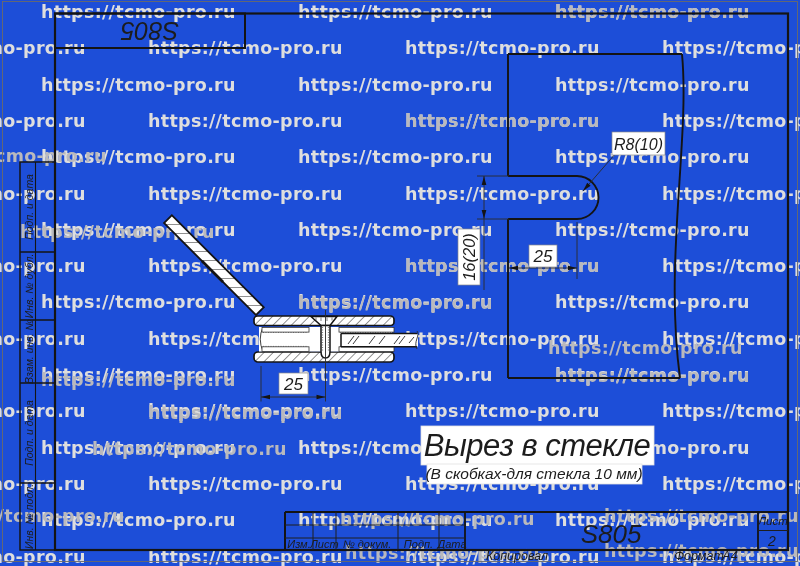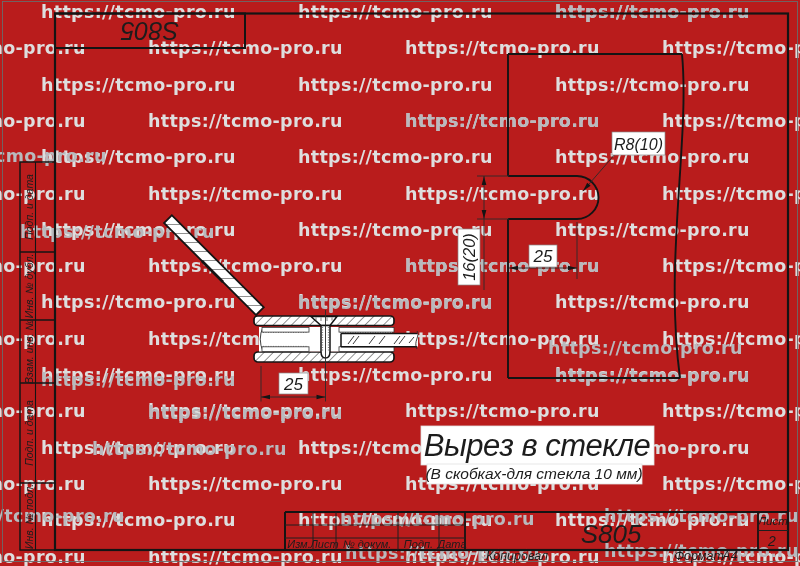--- a/index.html
+++ b/index.html
@@ -1,16 +1,16 @@
 <!DOCTYPE html>
 <html><head>
 <meta charset="utf-8">
 <style>
   html,body{margin:0;padding:0;background:#fff;}
-  .page{position:relative;width:800px;height:566px;background:#b91c1c;overflow:hidden;
+  .page{position:relative;width:800px;height:566px;background:#1d4ed8;overflow:hidden;
         font-family:"Liberation Sans",sans-serif;}
   .wm-layer{position:absolute;inset:0;z-index:0;}
   .wm{position:absolute;white-space:nowrap;font:bold 17.5px "DejaVu Sans",sans-serif;
       letter-spacing:.3px;user-select:none;}
   svg.draw{position:absolute;left:0;top:0;z-index:1;}
   svg.draw text{font-family:"Liberation Sans",sans-serif;font-style:italic;fill:#1c1c1c;}
   .thick{stroke:#141414;stroke-width:1.9;fill:none;}
   .thin{stroke:#2a2a2a;stroke-width:.9;fill:none;}
   .dash{stroke:#555;stroke-width:.8;fill:none;stroke-dasharray:1 1.5;}
   .arr{fill:#141414;stroke:none;}

